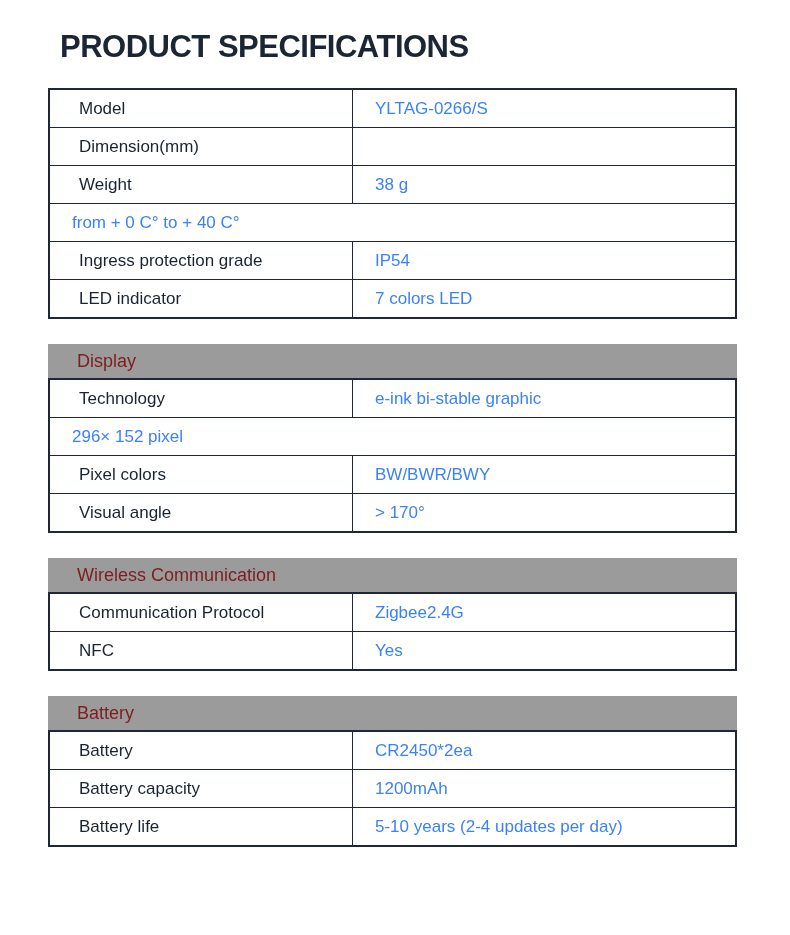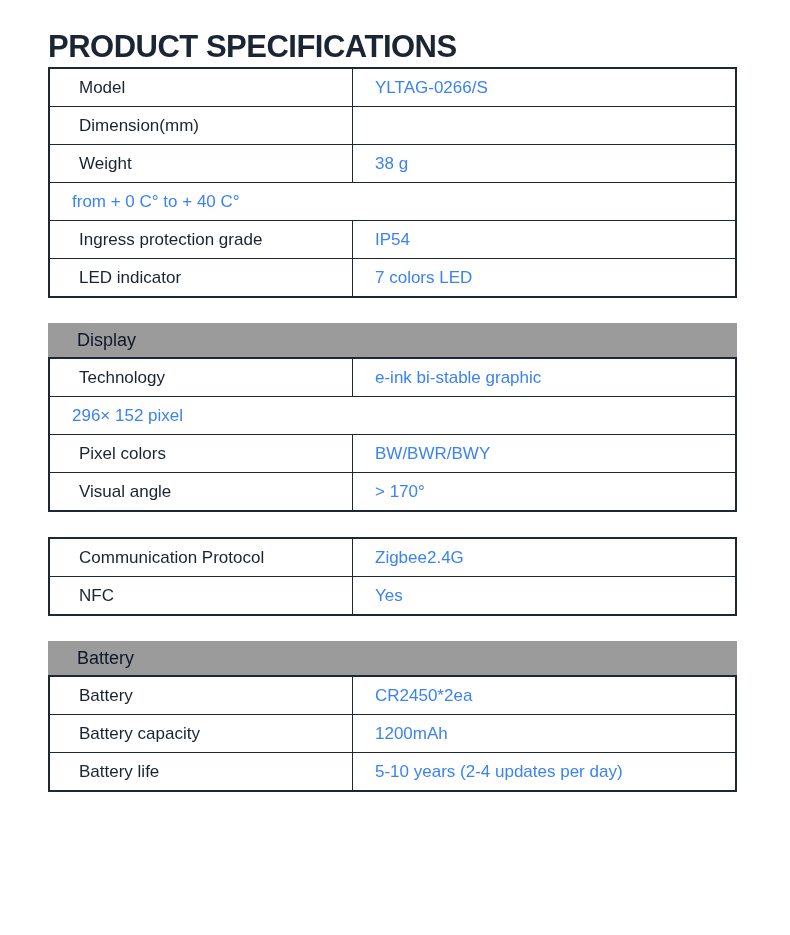--- a/index.html
+++ b/index.html
@@ -10,40 +10,40 @@
   }
   .page {
     position: relative;
     width: 790px;
     height: 935px;
     background: #ffffff;
     overflow: hidden;
   }
   .page-title {
     margin: 0;
-    padding: 29px 0 0 48px;
+    padding: 29px 0 0 60px;
     font-size: 31px;
     font-weight: 700;
     letter-spacing: -0.5px;
     color: #1b2533;
   }
   .spec-section {
     width: 689px;
     margin-left: 48px;
   }
   .spec-section.first {
-    margin-top: 2px;
+    margin-top: 23px;
   }
   .spec-section.titled {
     margin-top: 25px;
   }
   .section-header {
     height: 34px;
     background: #9b9b9b;
-    color: #0f172a;
+    color: #7f1d1d;
     font-size: 18px;
     display: flex;
     align-items: center;
     padding-left: 29px;
     box-sizing: border-box;
   }
   .spec-table {
     border: 2px solid #1e2733;
     box-sizing: border-box;
   }
@@ -123,20 +123,21 @@
         <div class="spec-value">BW/BWR/BWY</div>
       </div>
       <div class="spec-row">
         <div class="spec-label">Visual angle</div>
         <div class="spec-value">&gt; 170°</div>
       </div>
     </div>
   </div>
 
   <div class="spec-section titled">
+    <div class="section-header">Wireless Communication</div>
     <div class="spec-table">
       <div class="spec-row">
         <div class="spec-label">Communication Protocol</div>
         <div class="spec-value">Zigbee2.4G</div>
       </div>
       <div class="spec-row">
         <div class="spec-label">NFC</div>
         <div class="spec-value">Yes</div>
       </div>
     </div>

